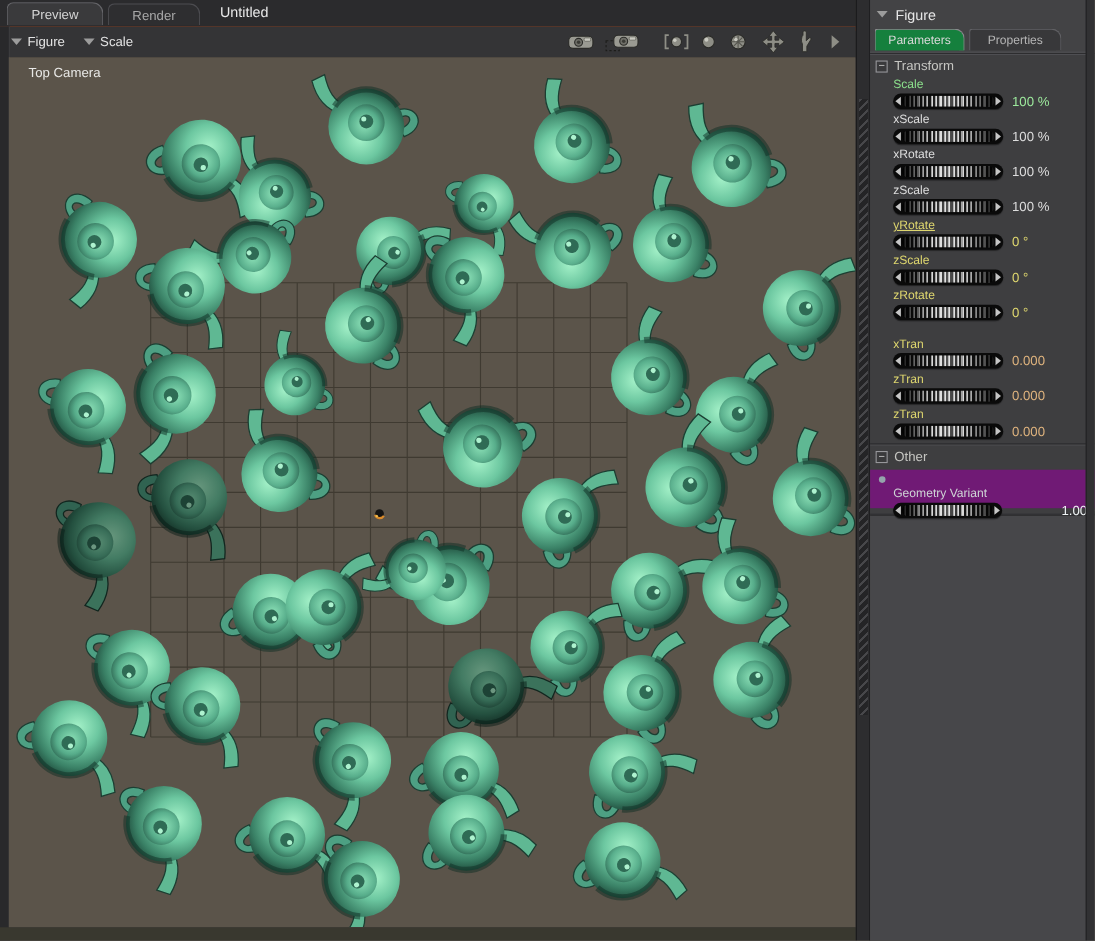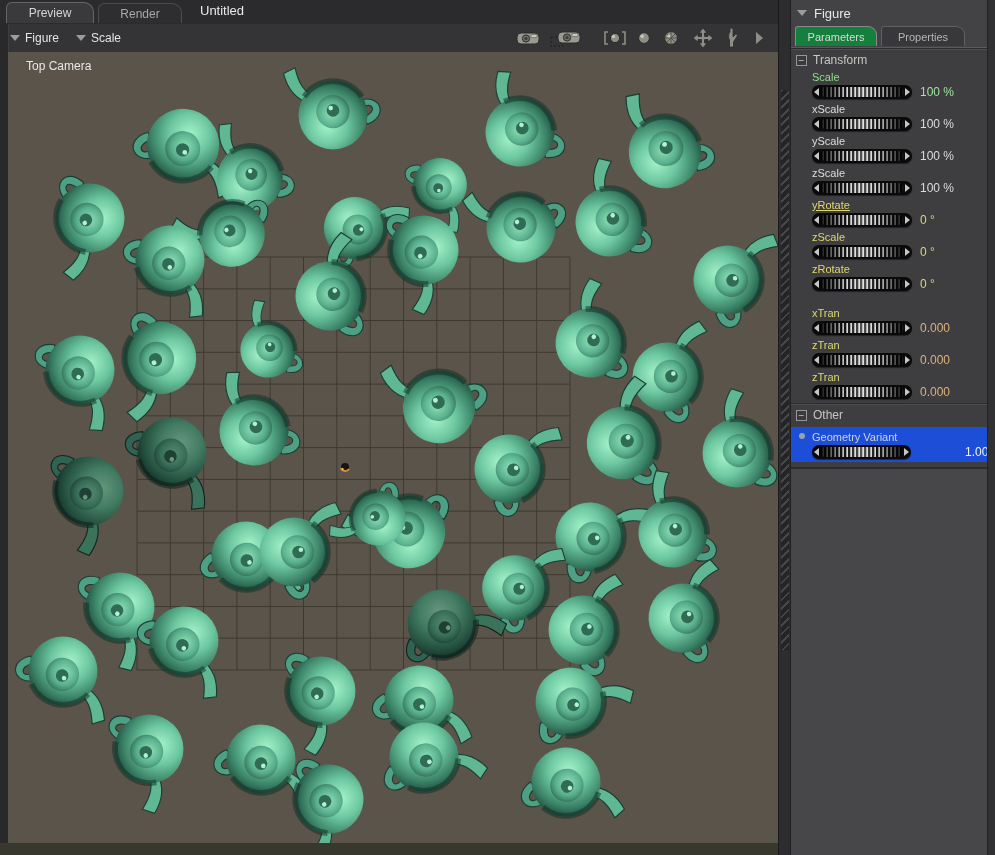--- a/index.html
+++ b/index.html
@@ -50,21 +50,21 @@
   .pctrl{display:flex;align-items:center;gap:8px;height:16px;}
   .pval{font-size:12px;}
   .dial{width:100px;height:14px;border-radius:7px;background:#0a0a0a;display:flex;align-items:center;
     padding:0 2px;box-sizing:border-box;gap:1px;box-shadow:0 1px 1px rgba(0,0,0,.5);}
   .arrl{width:0;height:0;border-top:4px solid transparent;border-bottom:4px solid transparent;border-right:5px solid #c6c6c6;}
   .arrr{width:0;height:0;border-top:4px solid transparent;border-bottom:4px solid transparent;border-left:5px solid #c6c6c6;}
   .stripes{flex:1;height:10px;border-radius:5px;
     background:
       linear-gradient(90deg,rgba(0,0,0,.92),rgba(0,0,0,0) 32%,rgba(255,255,255,.28) 50%,rgba(0,0,0,0) 68%,rgba(0,0,0,.92)),
       repeating-linear-gradient(90deg,#151515 0 2px,#9a9a9a 2px 3px,#d8d8d8 3px 4px);}
-  .prow.hl{background:#1d4ed8;height:35px;padding-top:4px;margin-top:1px;}
+  .prow.hl{background:#701a75;height:35px;padding-top:16px;margin-top:1px;}
   .prow.hl .bullet{position:absolute;left:8px;top:6px;width:6px;height:6px;border-radius:50%;background:#95a4ac;}
   #panel-filler{height:400px;background:#47474a;border-top:1px solid #2e2e30;}
   #rightstrip{position:absolute;right:0;top:0;width:7px;height:855px;background:#313133;border-left:1px solid #222224;}
   svg{display:block;}
 </style>
 </head>
 <body>
 
 <div id="tabbar">
   <div id="tab-preview" class="doctab">Preview</div>
@@ -266,21 +266,21 @@
           <div class="pctrl">
             <div class="dial">
               <span class="arrl"></span>
               <span class="stripes"></span>
               <span class="arrr"></span>
             </div>
             <span class="pval" style="color: rgb(220, 220, 220);">100 %</span>
           </div>
         </div>
         <div class="prow">
-          <div class="plabel" style="color: rgb(220, 220, 220);">yScale</div>
+          <div class="plabel" style="color: rgb(220, 220, 220);">xRotate</div>
           <div class="pctrl">
             <div class="dial">
               <span class="arrl"></span>
               <span class="stripes"></span>
               <span class="arrr"></span>
             </div>
             <span class="pval" style="color: rgb(220, 220, 220);">100 %</span>
           </div>
         </div>
         <div class="prow">

